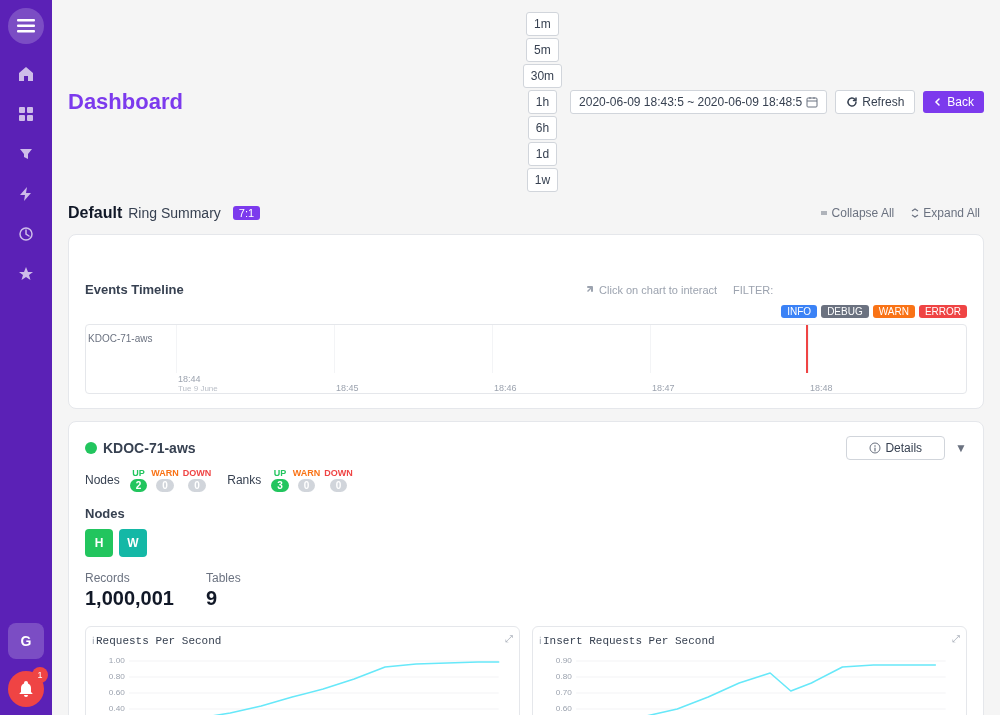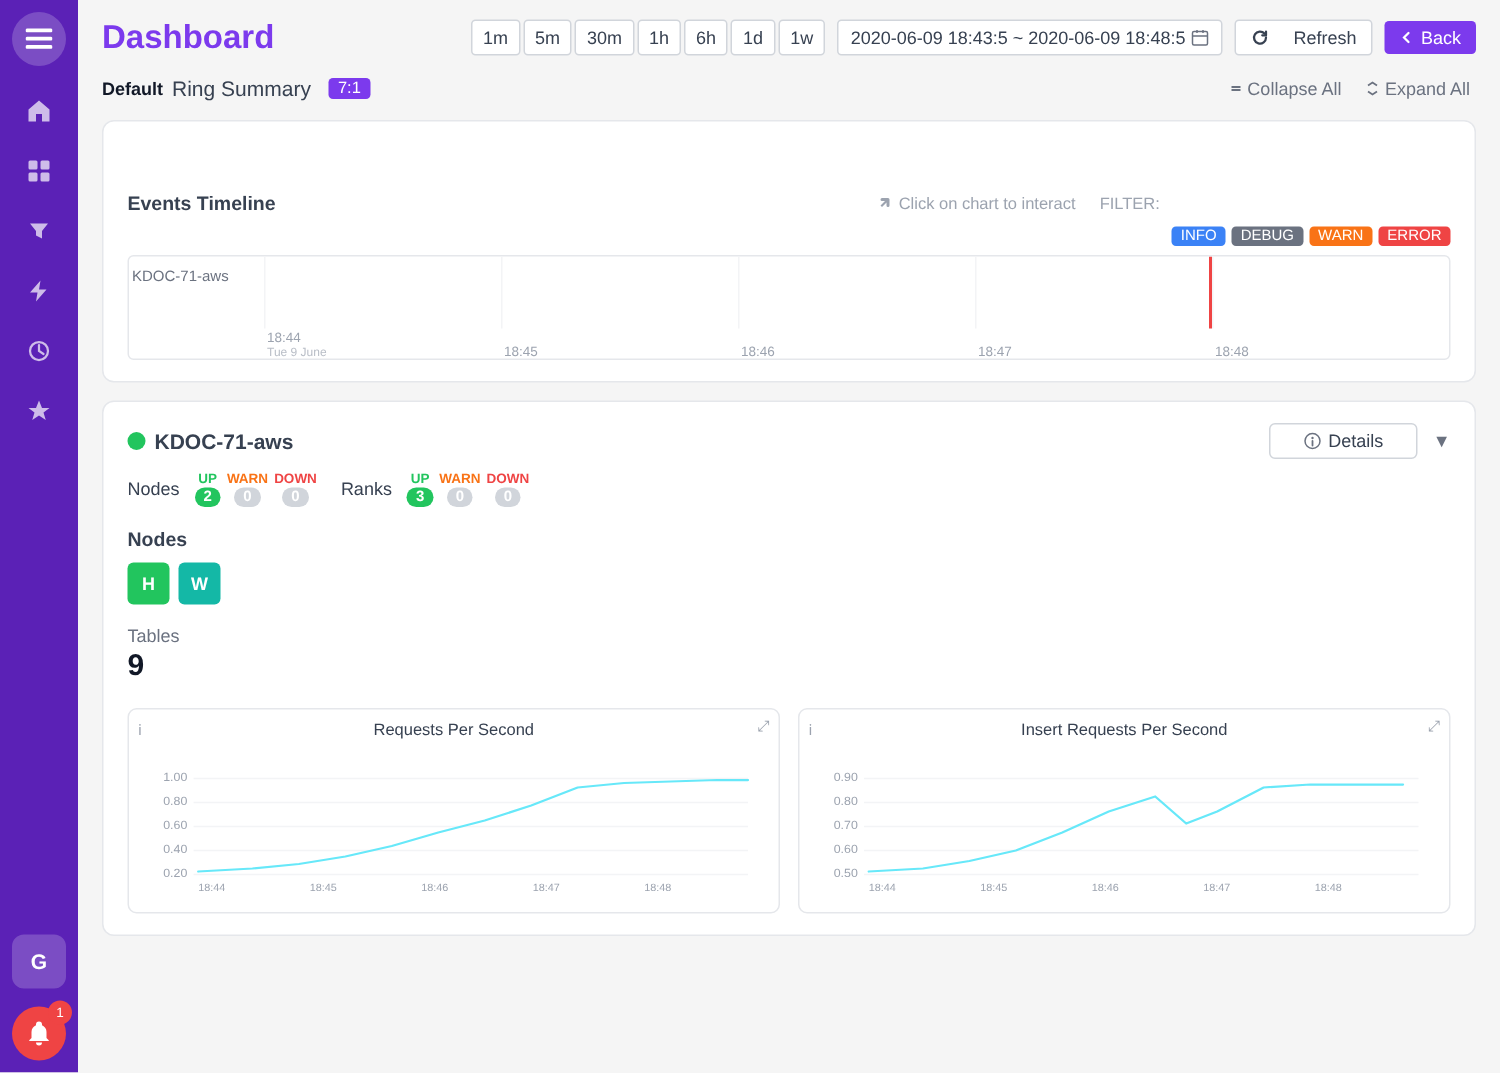--- a/index.html
+++ b/index.html
@@ -54,21 +54,21 @@
       gap: 8px;
       flex-wrap: wrap;
     }
     .page-title {
       font-size: 22px;
       font-weight: 600;
       color: #7c3aed;
       margin-right: auto;
     }
     .time-buttons {
-      display: flex; gap: 2px; align-items: center;
+      display: flex; gap: 2px; align-items: center; flex-direction: column;
     }
     .time-btn {
       padding: 4px 7px;
       font-size: 12px;
       border: 1px solid #d1d5db;
       background: white;
       cursor: pointer;
       border-radius: 3px;
       color: #374151;
     }
@@ -82,21 +82,21 @@
       display: flex; align-items: center; gap: 4px;
     }
     .refresh-btn {
       padding: 4px 10px;
       font-size: 12px;
       border: 1px solid #d1d5db;
       background: white;
       cursor: pointer;
       border-radius: 3px;
       color: #374151;
-      display: flex; align-items: center; gap: 16px;
+      display: flex; align-items: center; gap: 4px;
     }
     .back-btn {
       padding: 4px 10px;
       font-size: 12px;
       border: none;
       background: #7c3aed;
       cursor: pointer;
       border-radius: 3px;
       color: white;
       display: flex; align-items: center; gap: 4px;
@@ -373,22 +373,22 @@
     .chart-container {
       flex: 1;
       border: 1px solid #e5e7eb;
       border-radius: 6px;
       padding: 8px 10px 4px;
       position: relative;
     }
     .chart-title {
       font-size: 11px;
       color: #374151;
-      text-align: center;
-      margin-bottom: 16px;
+      margin-bottom: 4px;
+      font-family: Liberation Mono, monospace;
     }
     .chart-expand-icon {
       position: absolute;
       top: 6px;
       right: 6px;
       font-size: 10px;
       color: #9ca3af;
       cursor: pointer;
     }
     .chart-info-icon {
@@ -493,21 +493,21 @@
     <button class="back-btn">
       <svg width="10" height="10" viewBox="0 0 10 10" fill="white">
           <path d="M6 2L3 5l3 3" stroke="white" stroke-width="1.5" fill="none" stroke-linecap="round"></path>
         </svg>
       <span>Back</span>
     </button>
   </div>
 
   <div class="subheader">
     <div style="display:flex;align-items:center;gap:6px;">
-      <span style="font-size:12px;font-weight:700;color:#111827;">Default</span>
+      <span style="font-size:16px;font-weight:700;color:#111827;">Default</span>
       <span style="font-size:14px;font-weight:400;color:#374151;">Ring Summary</span>
       <span class="badge-purple">7:1</span>
     </div>
     <div class="subheader-actions">
       <button class="collapse-btn">
         <svg width="10" height="10" viewBox="0 0 10 10" fill="#6b7280">
             <path d="M2 4h6M2 6h6" stroke="#6b7280" stroke-width="1.2"></path>
           </svg>
         <span>Collapse All</span>
       </button>
@@ -635,20 +635,24 @@
     </div>
 
     <div class="nodes-section-title">Nodes</div>
     <div class="node-buttons">
       <button class="node-btn node-btn-green">H</button>
       <button class="node-btn node-btn-teal">W</button>
     </div>
 
     <div class="metrics-row">
       <div class="metric-item">
+        <div class="metric-label">Records</div>
+        <div class="metric-value">1,000,001</div>
+      </div>
+      <div class="metric-item">
         <div class="metric-label">Tables</div>
         <div class="metric-value">9</div>
       </div>
     </div>
 
     <div class="charts-row">
 
       <div class="chart-container">
         <span class="chart-info-icon">ℹ</span>
         <div class="chart-title">Requests Per Second</div>

